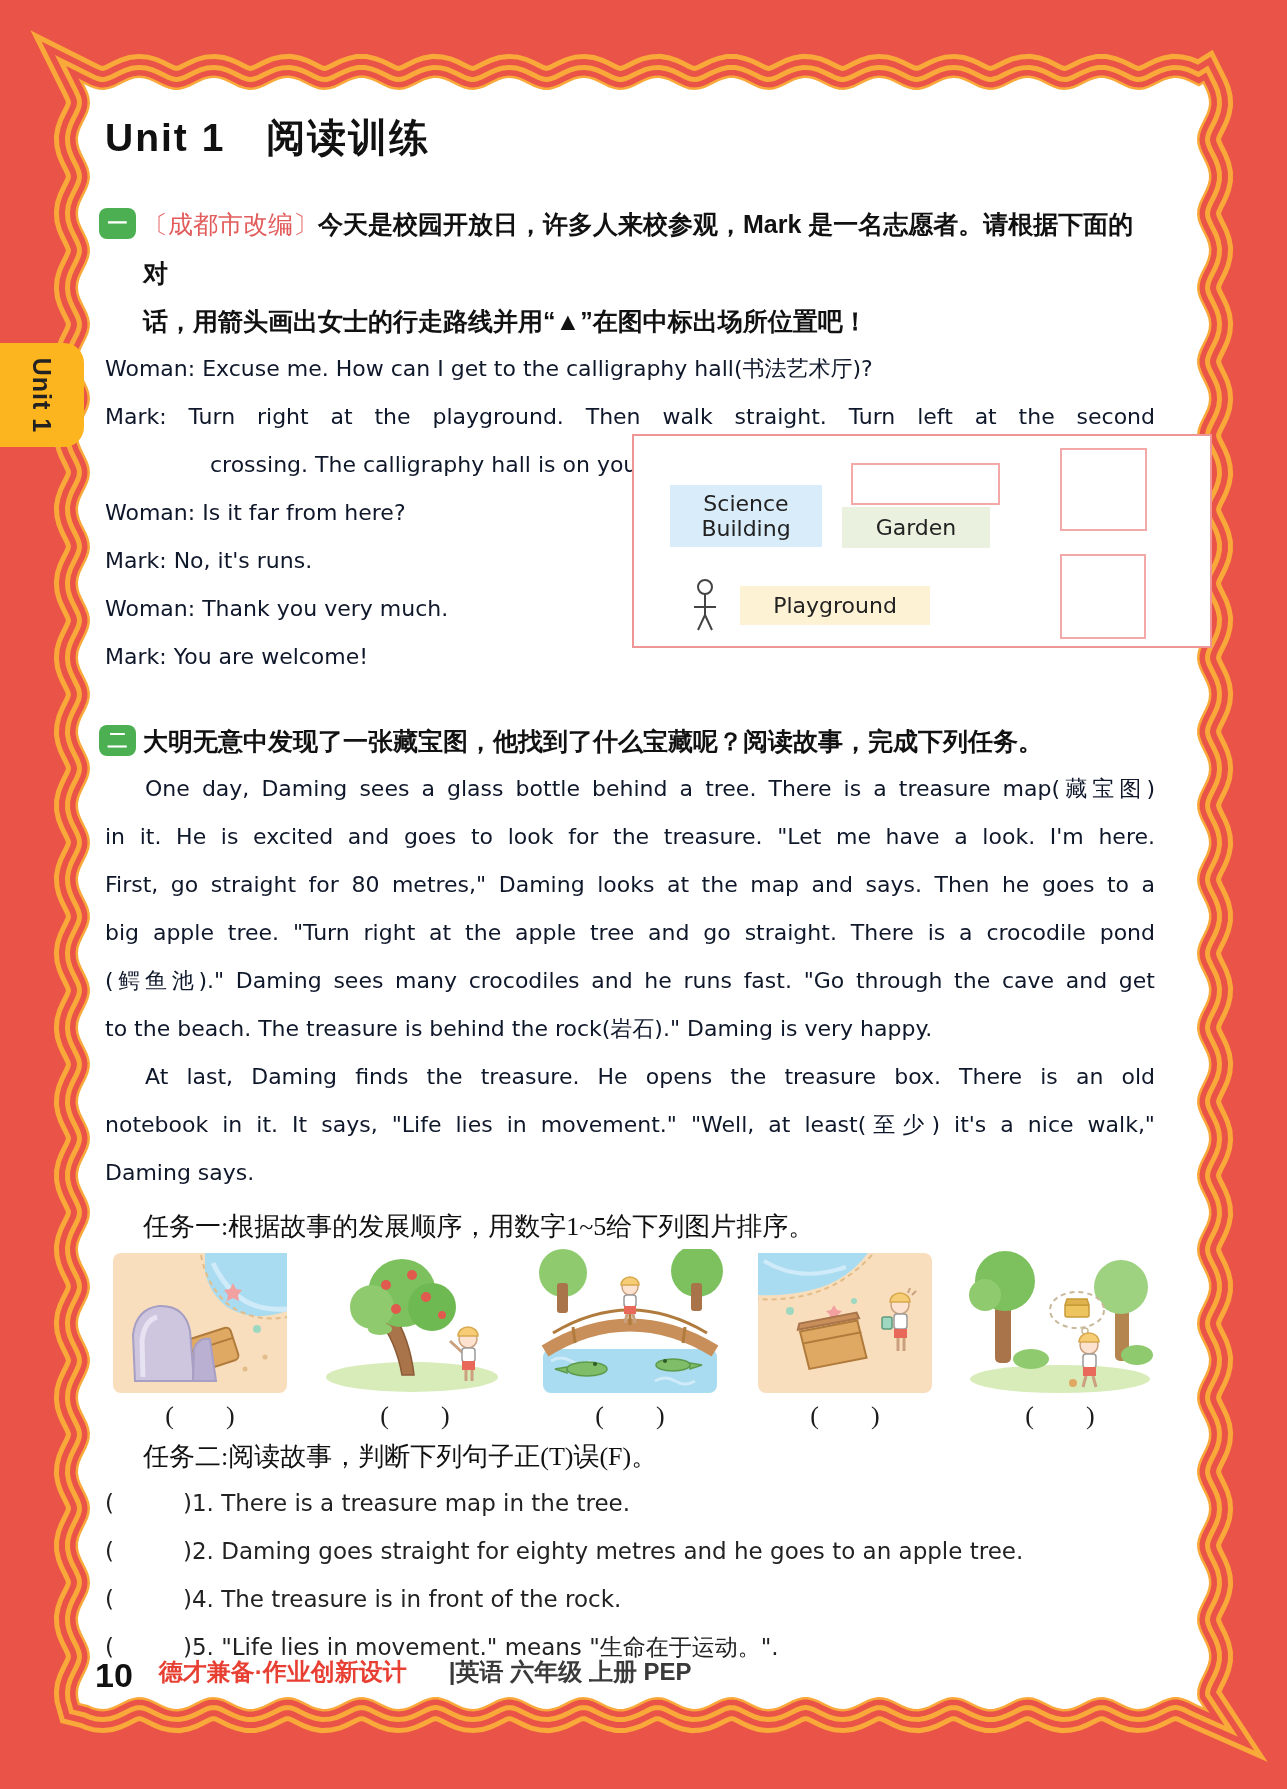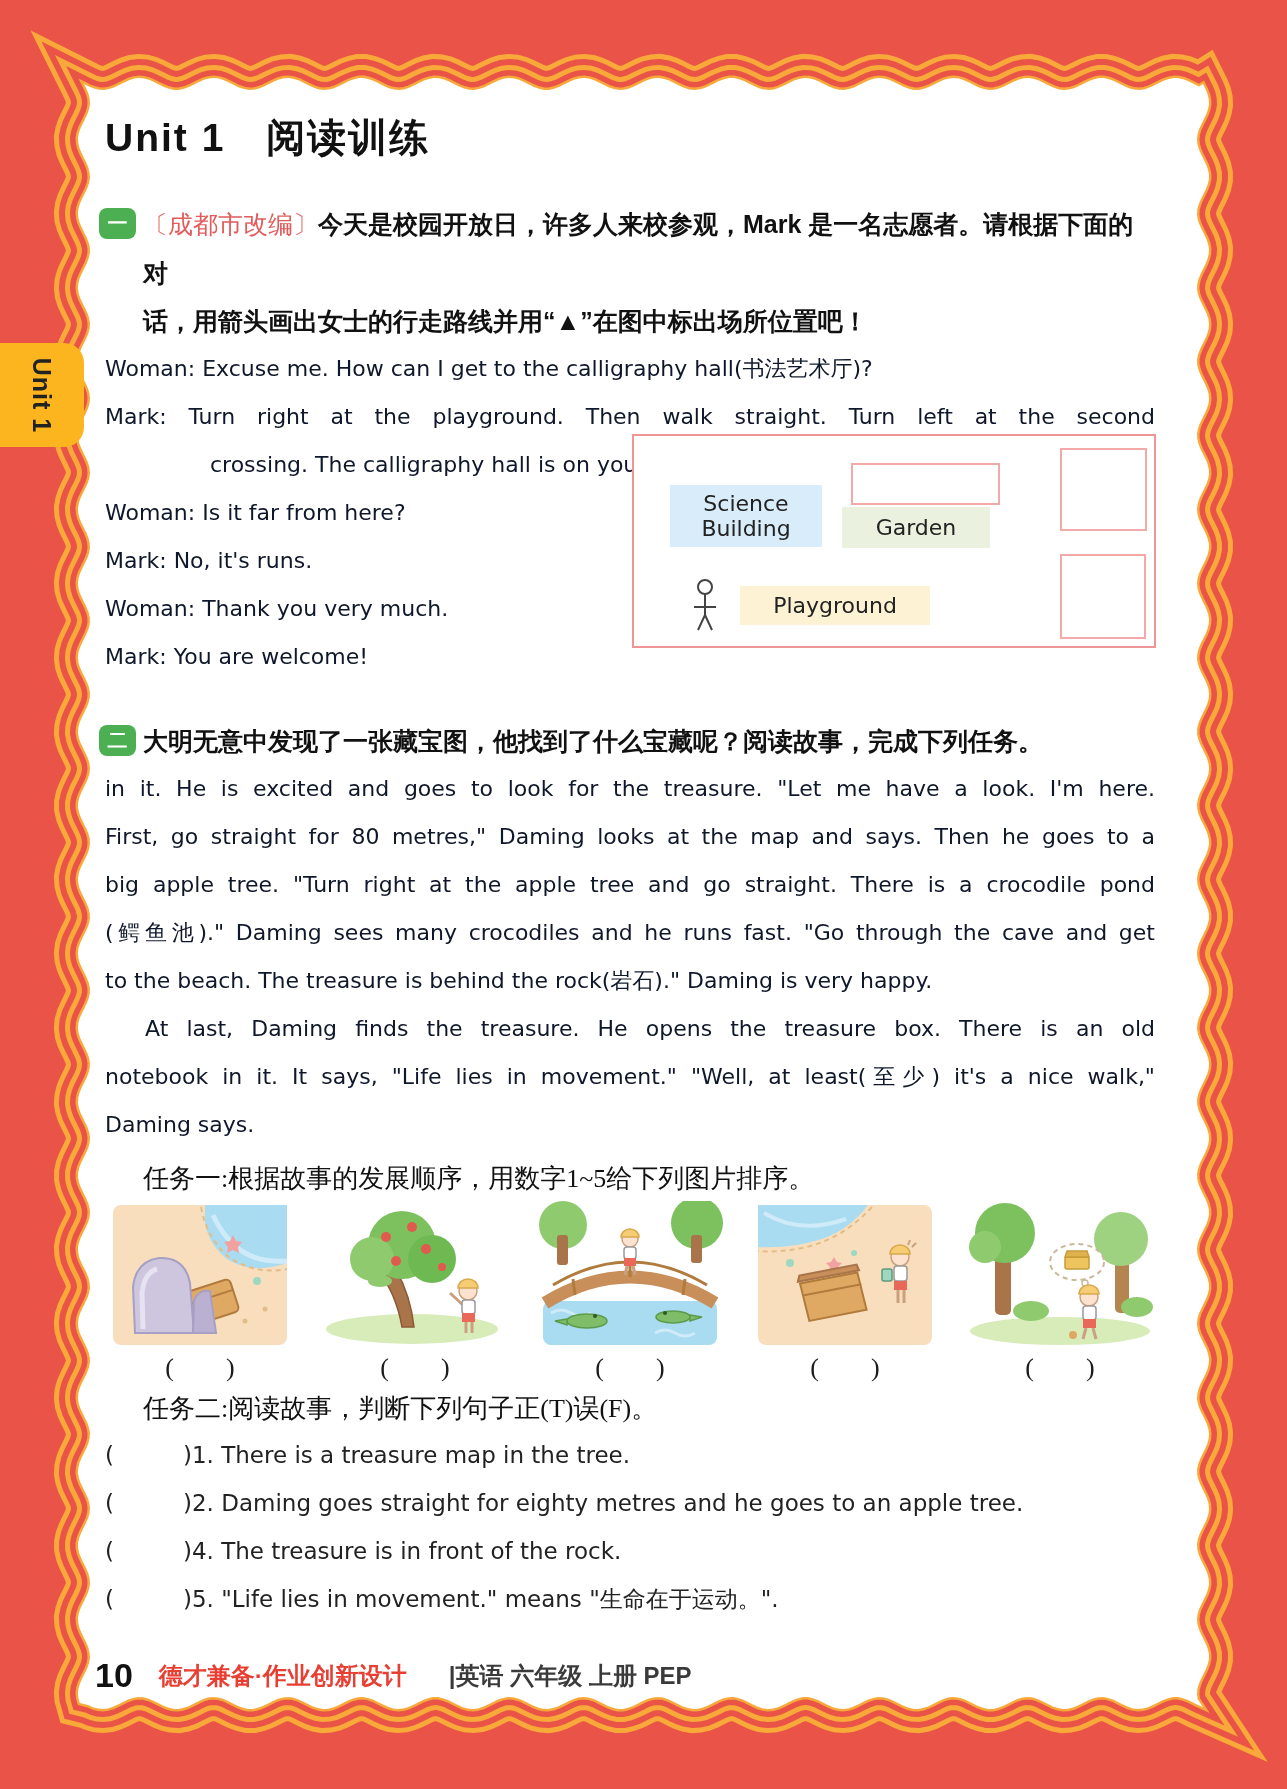--- a/index.html
+++ b/index.html
@@ -55,35 +55,35 @@
 
   .pics-row { display:flex; gap:25px; height:148px; }
   .pic { width:190px; height:148px; }
   .parens-row { display:flex; gap:25px; height:38px; line-height:38px; font-size:26px; font-family:"Liberation Serif", serif; }
   .parens-row span { width:190px; text-align:center; white-space:pre; }
 
   .tf-line { font-size:23px; line-height:48px; font-family:"DejaVu Sans", sans-serif; color:#222; white-space:pre-wrap; }
 
   
   .map {
-    position:absolute; left:632px; top:434px; width:524px; height:214px;
+    position:absolute; left:632px; top:434px; width:580px; height:214px;
     border:2px solid #f09595; background:#fff; z-index:3; box-sizing:border-box;
   }
   .map div { position:absolute; box-sizing:border-box; font-family:"DejaVu Sans", sans-serif; font-size:22px; color:#222; }
   .map .cell { display:flex; align-items:center; justify-content:center; text-align:center; line-height:1.15; }
   .map-science    { left:36px;  top:49px;  width:152px; height:62px; background:#d9ecf9; }
   .map-blank      { left:217px; top:27px;  width:149px; height:42px; border:2px solid #f4a9a9; background:#fff; }
   .map-garden     { left:208px; top:71px;  width:148px; height:41px; background:#eaf1df; }
   .map-playground { left:106px; top:150px; width:190px; height:39px; background:#fdf2d3; }
   .map-sq1        { left:426px; top:12px;  width:87px;  height:83px; border:2px solid #f4a9a9; background:#fff; }
   .map-sq2        { left:426px; top:118px; width:86px;  height:85px; border:2px solid #f4a9a9; background:#fff; }
   .map-figure     { left:56px;  top:142px; width:30px;  height:54px; }
 
   
-  .footer { position:absolute; left:95px; top:1656px; z-index:2; display:flex; align-items:center; gap:26px; }
+  .footer { position:absolute; left:95px; top:1656px; z-index:2; display:flex; align-items:flex-start; gap:26px; }
   .page-num { font-size:34px; font-weight:bold; color:#111; }
   .brand { color:#e83f33; font-size:24px; font-weight:bold; }
   .edition { color:#3a3a3a; font-size:24px; font-weight:bold;margin-left:42px; }
 </style>
 </head>
 <body>
 
 <svg id="border-svg" width="1287" height="1789">
     <path d="M84.0 84.0L89.0 86.5L94.0 88.5L99.0 89.7L104.0 90.0L109.0 89.1L114.0 87.4L119.0 85.0L124.0 82.5L129.0 80.2L134.0 78.6L139.0 78.0L144.0 78.4L149.0 79.8L154.0 82.0L159.0 84.5L164.0 86.9L169.0 88.8L174.0 89.9L179.0 89.9L184.0 88.8L189.0 86.9L194.0 84.5L199.0 82.0L204.0 79.8L209.0 78.4L214.0 78.0L219.0 78.6L224.0 80.2L229.0 82.5L234.0 85.0L239.0 87.4L244.0 89.1L249.0 90.0L254.0 89.7L259.0 88.5L264.0 86.5L269.0 84.0L274.0 81.5L279.0 79.5L284.0 78.3L289.0 78.0L294.0 78.9L299.0 80.6L304.0 83.0L309.0 85.5L314.0 87.8L319.0 89.4L324.0 90.0L329.0 89.6L334.0 88.2L339.0 86.0L344.0 83.5L349.0 81.1L354.0 79.2L359.0 78.1L364.0 78.1L369.0 79.2L374.0 81.1L379.0 83.5L384.0 86.0L389.0 88.2L394.0 89.6L399.0 90.0L404.0 89.4L409.0 87.8L414.0 85.5L419.0 83.0L424.0 80.6L429.0 78.9L434.0 78.0L439.0 78.3L444.0 79.5L449.0 81.5L454.0 84.0L459.0 86.5L464.0 88.5L469.0 89.7L474.0 90.0L479.0 89.1L484.0 87.4L489.0 85.0L494.0 82.5L499.0 80.2L504.0 78.6L509.0 78.0L514.0 78.4L519.0 79.8L524.0 82.0L529.0 84.5L534.0 86.9L539.0 88.8L544.0 89.9L549.0 89.9L554.0 88.8L559.0 86.9L564.0 84.5L569.0 82.0L574.0 79.8L579.0 78.4L584.0 78.0L589.0 78.6L594.0 80.2L599.0 82.5L604.0 85.0L609.0 87.4L614.0 89.1L619.0 90.0L624.0 89.7L629.0 88.5L634.0 86.5L639.0 84.0L644.0 81.5L649.0 79.5L654.0 78.3L659.0 78.0L664.0 78.9L669.0 80.6L674.0 83.0L679.0 85.5L684.0 87.8L689.0 89.4L694.0 90.0L699.0 89.6L704.0 88.2L709.0 86.0L714.0 83.5L719.0 81.1L724.0 79.2L729.0 78.1L734.0 78.1L739.0 79.2L744.0 81.1L749.0 83.5L754.0 86.0L759.0 88.2L764.0 89.6L769.0 90.0L774.0 89.4L779.0 87.8L784.0 85.5L789.0 83.0L794.0 80.6L799.0 78.9L804.0 78.0L809.0 78.3L814.0 79.5L819.0 81.5L824.0 84.0L829.0 86.5L834.0 88.5L839.0 89.7L844.0 90.0L849.0 89.1L854.0 87.4L859.0 85.0L864.0 82.5L869.0 80.2L874.0 78.6L879.0 78.0L884.0 78.4L889.0 79.8L894.0 82.0L899.0 84.5L904.0 86.9L909.0 88.8L914.0 89.9L919.0 89.9L924.0 88.8L929.0 86.9L934.0 84.5L939.0 82.0L944.0 79.8L949.0 78.4L954.0 78.0L959.0 78.6L964.0 80.2L969.0 82.5L974.0 85.0L979.0 87.4L984.0 89.1L989.0 90.0L994.0 89.7L999.0 88.5L1004.0 86.5L1009.0 84.0L1014.0 81.5L1019.0 79.5L1024.0 78.3L1029.0 78.0L1034.0 78.9L1039.0 80.6L1044.0 83.0L1049.0 85.5L1054.0 87.8L1059.0 89.4L1064.0 90.0L1069.0 89.6L1074.0 88.2L1079.0 86.0L1084.0 83.5L1089.0 81.1L1094.0 79.2L1099.0 78.1L1104.0 78.1L1109.0 79.2L1114.0 81.1L1119.0 83.5L1124.0 86.0L1129.0 88.2L1134.0 89.6L1139.0 90.0L1144.0 89.4L1149.0 87.8L1154.0 85.5L1159.0 83.0L1164.0 80.6L1169.0 78.9L1174.0 78.0L1179.0 78.3L1184.0 79.5L1189.0 81.5L1194.0 84.0L1199.0 86.5L1203.0 84.0L1205.5 89.0L1207.5 94.0L1208.7 99.0L1209.0 104.0L1208.1 109.0L1206.4 114.0L1204.0 119.0L1201.5 124.0L1199.2 129.0L1197.6 134.0L1197.0 139.0L1197.4 144.0L1198.8 149.0L1201.0 154.0L1203.5 159.0L1205.9 164.0L1207.8 169.0L1208.9 174.0L1208.9 179.0L1207.8 184.0L1205.9 189.0L1203.5 194.0L1201.0 199.0L1198.8 204.0L1197.4 209.0L1197.0 214.0L1197.6 219.0L1199.2 224.0L1201.5 229.0L1204.0 234.0L1206.4 239.0L1208.1 244.0L1209.0 249.0L1208.7 254.0L1207.5 259.0L1205.5 264.0L1203.0 269.0L1200.5 274.0L1198.5 279.0L1197.3 284.0L1197.0 289.0L1197.9 294.0L1199.6 299.0L1202.0 304.0L1204.5 309.0L1206.8 314.0L1208.4 319.0L1209.0 324.0L1208.6 329.0L1207.2 334.0L1205.0 339.0L1202.5 344.0L1200.1 349.0L1198.2 354.0L1197.1 359.0L1197.1 364.0L1198.2 369.0L1200.1 374.0L1202.5 379.0L1205.0 384.0L1207.2 389.0L1208.6 394.0L1209.0 399.0L1208.4 404.0L1206.8 409.0L1204.5 414.0L1202.0 419.0L1199.6 424.0L1197.9 429.0L1197.0 434.0L1197.3 439.0L1198.5 444.0L1200.5 449.0L1203.0 454.0L1205.5 459.0L1207.5 464.0L1208.7 469.0L1209.0 474.0L1208.1 479.0L1206.4 484.0L1204.0 489.0L1201.5 494.0L1199.2 499.0L1197.6 504.0L1197.0 509.0L1197.4 514.0L1198.8 519.0L1201.0 524.0L1203.5 529.0L1205.9 534.0L1207.8 539.0L1208.9 544.0L1208.9 549.0L1207.8 554.0L1205.9 559.0L1203.5 564.0L1201.0 569.0L1198.8 574.0L1197.4 579.0L1197.0 584.0L1197.6 589.0L1199.2 594.0L1201.5 599.0L1204.0 604.0L1206.4 609.0L1208.1 614.0L1209.0 619.0L1208.7 624.0L1207.5 629.0L1205.5 634.0L1203.0 639.0L1200.5 644.0L1198.5 649.0L1197.3 654.0L1197.0 659.0L1197.9 664.0L1199.6 669.0L1202.0 674.0L1204.5 679.0L1206.8 684.0L1208.4 689.0L1209.0 694.0L1208.6 699.0L1207.2 704.0L1205.0 709.0L1202.5 714.0L1200.1 719.0L1198.2 724.0L1197.1 729.0L1197.1 734.0L1198.2 739.0L1200.1 744.0L1202.5 749.0L1205.0 754.0L1207.2 759.0L1208.6 764.0L1209.0 769.0L1208.4 774.0L1206.8 779.0L1204.5 784.0L1202.0 789.0L1199.6 794.0L1197.9 799.0L1197.0 804.0L1197.3 809.0L1198.5 814.0L1200.5 819.0L1203.0 824.0L1205.5 829.0L1207.5 834.0L1208.7 839.0L1209.0 844.0L1208.1 849.0L1206.4 854.0L1204.0 859.0L1201.5 864.0L1199.2 869.0L1197.6 874.0L1197.0 879.0L1197.4 884.0L1198.8 889.0L1201.0 894.0L1203.5 899.0L1205.9 904.0L1207.8 909.0L1208.9 914.0L1208.9 919.0L1207.8 924.0L1205.9 929.0L1203.5 934.0L1201.0 939.0L1198.8 944.0L1197.4 949.0L1197.0 954.0L1197.6 959.0L1199.2 964.0L1201.5 969.0L1204.0 974.0L1206.4 979.0L1208.1 984.0L1209.0 989.0L1208.7 994.0L1207.5 999.0L1205.5 1004.0L1203.0 1009.0L1200.5 1014.0L1198.5 1019.0L1197.3 1024.0L1197.0 1029.0L1197.9 1034.0L1199.6 1039.0L1202.0 1044.0L1204.5 1049.0L1206.8 1054.0L1208.4 1059.0L1209.0 1064.0L1208.6 1069.0L1207.2 1074.0L1205.0 1079.0L1202.5 1084.0L1200.1 1089.0L1198.2 1094.0L1197.1 1099.0L1197.1 1104.0L1198.2 1109.0L1200.1 1114.0L1202.5 1119.0L1205.0 1124.0L1207.2 1129.0L1208.6 1134.0L1209.0 1139.0L1208.4 1144.0L1206.8 1149.0L1204.5 1154.0L1202.0 1159.0L1199.6 1164.0L1197.9 1169.0L1197.0 1174.0L1197.3 1179.0L1198.5 1184.0L1200.5 1189.0L1203.0 1194.0L1205.5 1199.0L1207.5 1204.0L1208.7 1209.0L1209.0 1214.0L1208.1 1219.0L1206.4 1224.0L1204.0 1229.0L1201.5 1234.0L1199.2 1239.0L1197.6 1244.0L1197.0 1249.0L1197.4 1254.0L1198.8 1259.0L1201.0 1264.0L1203.5 1269.0L1205.9 1274.0L1207.8 1279.0L1208.9 1284.0L1208.9 1289.0L1207.8 1294.0L1205.9 1299.0L1203.5 1304.0L1201.0 1309.0L1198.8 1314.0L1197.4 1319.0L1197.0 1324.0L1197.6 1329.0L1199.2 1334.0L1201.5 1339.0L1204.0 1344.0L1206.4 1349.0L1208.1 1354.0L1209.0 1359.0L1208.7 1364.0L1207.5 1369.0L1205.5 1374.0L1203.0 1379.0L1200.5 1384.0L1198.5 1389.0L1197.3 1394.0L1197.0 1399.0L1197.9 1404.0L1199.6 1409.0L1202.0 1414.0L1204.5 1419.0L1206.8 1424.0L1208.4 1429.0L1209.0 1434.0L1208.6 1439.0L1207.2 1444.0L1205.0 1449.0L1202.5 1454.0L1200.1 1459.0L1198.2 1464.0L1197.1 1469.0L1197.1 1474.0L1198.2 1479.0L1200.1 1484.0L1202.5 1489.0L1205.0 1494.0L1207.2 1499.0L1208.6 1504.0L1209.0 1509.0L1208.4 1514.0L1206.8 1519.0L1204.5 1524.0L1202.0 1529.0L1199.6 1534.0L1197.9 1539.0L1197.0 1544.0L1197.3 1549.0L1198.5 1554.0L1200.5 1559.0L1203.0 1564.0L1205.5 1569.0L1207.5 1574.0L1208.7 1579.0L1209.0 1584.0L1208.1 1589.0L1206.4 1594.0L1204.0 1599.0L1201.5 1604.0L1199.2 1609.0L1197.6 1614.0L1197.0 1619.0L1197.4 1624.0L1198.8 1629.0L1201.0 1634.0L1203.5 1639.0L1205.9 1644.0L1207.8 1649.0L1208.9 1654.0L1208.9 1659.0L1207.8 1664.0L1205.9 1669.0L1203.5 1674.0L1201.0 1679.0L1198.8 1684.0L1197.4 1689.0L1197.0 1694.0L1197.6 1699.0L1203.0 1707.2L1198.0 1705.0L1193.0 1702.5L1188.0 1700.1L1183.0 1698.2L1178.0 1697.1L1173.0 1697.1L1168.0 1698.2L1163.0 1700.1L1158.0 1702.5L1153.0 1705.0L1148.0 1707.2L1143.0 1708.6L1138.0 1709.0L1133.0 1708.4L1128.0 1706.8L1123.0 1704.5L1118.0 1702.0L1113.0 1699.6L1108.0 1697.9L1103.0 1697.0L1098.0 1697.3L1093.0 1698.5L1088.0 1700.5L1083.0 1703.0L1078.0 1705.5L1073.0 1707.5L1068.0 1708.7L1063.0 1709.0L1058.0 1708.1L1053.0 1706.4L1048.0 1704.0L1043.0 1701.5L1038.0 1699.2L1033.0 1697.6L1028.0 1697.0L1023.0 1697.4L1018.0 1698.8L1013.0 1701.0L1008.0 1703.5L1003.0 1705.9L998.0 1707.8L993.0 1708.9L988.0 1708.9L983.0 1707.8L978.0 1705.9L973.0 1703.5L968.0 1701.0L963.0 1698.8L958.0 1697.4L953.0 1697.0L948.0 1697.6L943.0 1699.2L938.0 1701.5L933.0 1704.0L928.0 1706.4L923.0 1708.1L918.0 1709.0L913.0 1708.7L908.0 1707.5L903.0 1705.5L898.0 1703.0L893.0 1700.5L888.0 1698.5L883.0 1697.3L878.0 1697.0L873.0 1697.9L868.0 1699.6L863.0 1702.0L858.0 1704.5L853.0 1706.8L848.0 1708.4L843.0 1709.0L838.0 1708.6L833.0 1707.2L828.0 1705.0L823.0 1702.5L818.0 1700.1L813.0 1698.2L808.0 1697.1L803.0 1697.1L798.0 1698.2L793.0 1700.1L788.0 1702.5L783.0 1705.0L778.0 1707.2L773.0 1708.6L768.0 1709.0L763.0 1708.4L758.0 1706.8L753.0 1704.5L748.0 1702.0L743.0 1699.6L738.0 1697.9L733.0 1697.0L728.0 1697.3L723.0 1698.5L718.0 1700.5L713.0 1703.0L708.0 1705.5L703.0 1707.5L698.0 1708.7L693.0 1709.0L688.0 1708.1L683.0 1706.4L678.0 1704.0L673.0 1701.5L668.0 1699.2L663.0 1697.6L658.0 1697.0L653.0 1697.4L648.0 1698.8L643.0 1701.0L638.0 1703.5L633.0 1705.9L628.0 1707.8L623.0 1708.9L618.0 1708.9L613.0 1707.8L608.0 1705.9L603.0 1703.5L598.0 1701.0L593.0 1698.8L588.0 1697.4L583.0 1697.0L578.0 1697.6L573.0 1699.2L568.0 1701.5L563.0 1704.0L558.0 1706.4L553.0 1708.1L548.0 1709.0L543.0 1708.7L538.0 1707.5L533.0 1705.5L528.0 1703.0L523.0 1700.5L518.0 1698.5L513.0 1697.3L508.0 1697.0L503.0 1697.9L498.0 1699.6L493.0 1702.0L488.0 1704.5L483.0 1706.8L478.0 1708.4L473.0 1709.0L468.0 1708.6L463.0 1707.2L458.0 1705.0L453.0 1702.5L448.0 1700.1L443.0 1698.2L438.0 1697.1L433.0 1697.1L428.0 1698.2L423.0 1700.1L418.0 1702.5L413.0 1705.0L408.0 1707.2L403.0 1708.6L398.0 1709.0L393.0 1708.4L388.0 1706.8L383.0 1704.5L378.0 1702.0L373.0 1699.6L368.0 1697.9L363.0 1697.0L358.0 1697.3L353.0 1698.5L348.0 1700.5L343.0 1703.0L338.0 1705.5L333.0 1707.5L328.0 1708.7L323.0 1709.0L318.0 1708.1L313.0 1706.4L308.0 1704.0L303.0 1701.5L298.0 1699.2L293.0 1697.6L288.0 1697.0L283.0 1697.4L278.0 1698.8L273.0 1701.0L268.0 1703.5L263.0 1705.9L258.0 1707.8L253.0 1708.9L248.0 1708.9L243.0 1707.8L238.0 1705.9L233.0 1703.5L228.0 1701.0L223.0 1698.8L218.0 1697.4L213.0 1697.0L208.0 1697.6L203.0 1699.2L198.0 1701.5L193.0 1704.0L188.0 1706.4L183.0 1708.1L178.0 1709.0L173.0 1708.7L168.0 1707.5L163.0 1705.5L158.0 1703.0L153.0 1700.5L148.0 1698.5L143.0 1697.3L138.0 1697.0L133.0 1697.9L128.0 1699.6L123.0 1702.0L118.0 1704.5L113.0 1706.8L108.0 1708.4L103.0 1709.0L98.0 1708.6L93.0 1707.2L88.0 1705.0L79.8 1703.0L78.4 1698.0L78.0 1693.0L78.6 1688.0L80.2 1683.0L82.5 1678.0L85.0 1673.0L87.4 1668.0L89.1 1663.0L90.0 1658.0L89.7 1653.0L88.5 1648.0L86.5 1643.0L84.0 1638.0L81.5 1633.0L79.5 1628.0L78.3 1623.0L78.0 1618.0L78.9 1613.0L80.6 1608.0L83.0 1603.0L85.5 1598.0L87.8 1593.0L89.4 1588.0L90.0 1583.0L89.6 1578.0L88.2 1573.0L86.0 1568.0L83.5 1563.0L81.1 1558.0L79.2 1553.0L78.1 1548.0L78.1 1543.0L79.2 1538.0L81.1 1533.0L83.5 1528.0L86.0 1523.0L88.2 1518.0L89.6 1513.0L90.0 1508.0L89.4 1503.0L87.8 1498.0L85.5 1493.0L83.0 1488.0L80.6 1483.0L78.9 1478.0L78.0 1473.0L78.3 1468.0L79.5 1463.0L81.5 1458.0L84.0 1453.0L86.5 1448.0L88.5 1443.0L89.7 1438.0L90.0 1433.0L89.1 1428.0L87.4 1423.0L85.0 1418.0L82.5 1413.0L80.2 1408.0L78.6 1403.0L78.0 1398.0L78.4 1393.0L79.8 1388.0L82.0 1383.0L84.5 1378.0L86.9 1373.0L88.8 1368.0L89.9 1363.0L89.9 1358.0L88.8 1353.0L86.9 1348.0L84.5 1343.0L82.0 1338.0L79.8 1333.0L78.4 1328.0L78.0 1323.0L78.6 1318.0L80.2 1313.0L82.5 1308.0L85.0 1303.0L87.4 1298.0L89.1 1293.0L90.0 1288.0L89.7 1283.0L88.5 1278.0L86.5 1273.0L84.0 1268.0L81.5 1263.0L79.5 1258.0L78.3 1253.0L78.0 1248.0L78.9 1243.0L80.6 1238.0L83.0 1233.0L85.5 1228.0L87.8 1223.0L89.4 1218.0L90.0 1213.0L89.6 1208.0L88.2 1203.0L86.0 1198.0L83.5 1193.0L81.1 1188.0L79.2 1183.0L78.1 1178.0L78.1 1173.0L79.2 1168.0L81.1 1163.0L83.5 1158.0L86.0 1153.0L88.2 1148.0L89.6 1143.0L90.0 1138.0L89.4 1133.0L87.8 1128.0L85.5 1123.0L83.0 1118.0L80.6 1113.0L78.9 1108.0L78.0 1103.0L78.3 1098.0L79.5 1093.0L81.5 1088.0L84.0 1083.0L86.5 1078.0L88.5 1073.0L89.7 1068.0L90.0 1063.0L89.1 1058.0L87.4 1053.0L85.0 1048.0L82.5 1043.0L80.2 1038.0L78.6 1033.0L78.0 1028.0L78.4 1023.0L79.8 1018.0L82.0 1013.0L84.5 1008.0L86.9 1003.0L88.8 998.0L89.9 993.0L89.9 988.0L88.8 983.0L86.9 978.0L84.5 973.0L82.0 968.0L79.8 963.0L78.4 958.0L78.0 953.0L78.6 948.0L80.2 943.0L82.5 938.0L85.0 933.0L87.4 928.0L89.1 923.0L90.0 918.0L89.7 913.0L88.5 908.0L86.5 903.0L84.0 898.0L81.5 893.0L79.5 888.0L78.3 883.0L78.0 878.0L78.9 873.0L80.6 868.0L83.0 863.0L85.5 858.0L87.8 853.0L89.4 848.0L90.0 843.0L89.6 838.0L88.2 833.0L86.0 828.0L83.5 823.0L81.1 818.0L79.2 813.0L78.1 808.0L78.1 803.0L79.2 798.0L81.1 793.0L83.5 788.0L86.0 783.0L88.2 778.0L89.6 773.0L90.0 768.0L89.4 763.0L87.8 758.0L85.5 753.0L83.0 748.0L80.6 743.0L78.9 738.0L78.0 733.0L78.3 728.0L79.5 723.0L81.5 718.0L84.0 713.0L86.5 708.0L88.5 703.0L89.7 698.0L90.0 693.0L89.1 688.0L87.4 683.0L85.0 678.0L82.5 673.0L80.2 668.0L78.6 663.0L78.0 658.0L78.4 653.0L79.8 648.0L82.0 643.0L84.5 638.0L86.9 633.0L88.8 628.0L89.9 623.0L89.9 618.0L88.8 613.0L86.9 608.0L84.5 603.0L82.0 598.0L79.8 593.0L78.4 588.0L78.0 583.0L78.6 578.0L80.2 573.0L82.5 568.0L85.0 563.0L87.4 558.0L89.1 553.0L90.0 548.0L89.7 543.0L88.5 538.0L86.5 533.0L84.0 528.0L81.5 523.0L79.5 518.0L78.3 513.0L78.0 508.0L78.9 503.0L80.6 498.0L83.0 493.0L85.5 488.0L87.8 483.0L89.4 478.0L90.0 473.0L89.6 468.0L88.2 463.0L86.0 458.0L83.5 453.0L81.1 448.0L79.2 443.0L78.1 438.0L78.1 433.0L79.2 428.0L81.1 423.0L83.5 418.0L86.0 413.0L88.2 408.0L89.6 403.0L90.0 398.0L89.4 393.0L87.8 388.0L85.5 383.0L83.0 378.0L80.6 373.0L78.9 368.0L78.0 363.0L78.3 358.0L79.5 353.0L81.5 348.0L84.0 343.0L86.5 338.0L88.5 333.0L89.7 328.0L90.0 323.0L89.1 318.0L87.4 313.0L85.0 308.0L82.5 303.0L80.2 298.0L78.6 293.0L78.0 288.0L78.4 283.0L79.8 278.0L82.0 273.0L84.5 268.0L86.9 263.0L88.8 258.0L89.9 253.0L89.9 248.0L88.8 243.0L86.9 238.0L84.5 233.0L82.0 228.0L79.8 223.0L78.4 218.0L78.0 213.0L78.6 208.0L80.2 203.0L82.5 198.0L85.0 193.0L87.4 188.0L89.1 183.0L90.0 178.0L89.7 173.0L88.5 168.0L86.5 163.0L84.0 158.0L81.5 153.0L79.5 148.0L78.3 143.0L78.0 138.0L78.9 133.0L80.6 128.0L83.0 123.0L85.5 118.0L87.8 113.0L89.4 108.0L90.0 103.0L89.6 98.0L88.2 93.0L86.0 88.0Z" fill="none" stroke="#f9a93a" stroke-width="48"></path>
     <path d="M84.0 84.0L89.0 86.5L94.0 88.5L99.0 89.7L104.0 90.0L109.0 89.1L114.0 87.4L119.0 85.0L124.0 82.5L129.0 80.2L134.0 78.6L139.0 78.0L144.0 78.4L149.0 79.8L154.0 82.0L159.0 84.5L164.0 86.9L169.0 88.8L174.0 89.9L179.0 89.9L184.0 88.8L189.0 86.9L194.0 84.5L199.0 82.0L204.0 79.8L209.0 78.4L214.0 78.0L219.0 78.6L224.0 80.2L229.0 82.5L234.0 85.0L239.0 87.4L244.0 89.1L249.0 90.0L254.0 89.7L259.0 88.5L264.0 86.5L269.0 84.0L274.0 81.5L279.0 79.5L284.0 78.3L289.0 78.0L294.0 78.9L299.0 80.6L304.0 83.0L309.0 85.5L314.0 87.8L319.0 89.4L324.0 90.0L329.0 89.6L334.0 88.2L339.0 86.0L344.0 83.5L349.0 81.1L354.0 79.2L359.0 78.1L364.0 78.1L369.0 79.2L374.0 81.1L379.0 83.5L384.0 86.0L389.0 88.2L394.0 89.6L399.0 90.0L404.0 89.4L409.0 87.8L414.0 85.5L419.0 83.0L424.0 80.6L429.0 78.9L434.0 78.0L439.0 78.3L444.0 79.5L449.0 81.5L454.0 84.0L459.0 86.5L464.0 88.5L469.0 89.7L474.0 90.0L479.0 89.1L484.0 87.4L489.0 85.0L494.0 82.5L499.0 80.2L504.0 78.6L509.0 78.0L514.0 78.4L519.0 79.8L524.0 82.0L529.0 84.5L534.0 86.9L539.0 88.8L544.0 89.9L549.0 89.9L554.0 88.8L559.0 86.9L564.0 84.5L569.0 82.0L574.0 79.8L579.0 78.4L584.0 78.0L589.0 78.6L594.0 80.2L599.0 82.5L604.0 85.0L609.0 87.4L614.0 89.1L619.0 90.0L624.0 89.7L629.0 88.5L634.0 86.5L639.0 84.0L644.0 81.5L649.0 79.5L654.0 78.3L659.0 78.0L664.0 78.9L669.0 80.6L674.0 83.0L679.0 85.5L684.0 87.8L689.0 89.4L694.0 90.0L699.0 89.6L704.0 88.2L709.0 86.0L714.0 83.5L719.0 81.1L724.0 79.2L729.0 78.1L734.0 78.1L739.0 79.2L744.0 81.1L749.0 83.5L754.0 86.0L759.0 88.2L764.0 89.6L769.0 90.0L774.0 89.4L779.0 87.8L784.0 85.5L789.0 83.0L794.0 80.6L799.0 78.9L804.0 78.0L809.0 78.3L814.0 79.5L819.0 81.5L824.0 84.0L829.0 86.5L834.0 88.5L839.0 89.7L844.0 90.0L849.0 89.1L854.0 87.4L859.0 85.0L864.0 82.5L869.0 80.2L874.0 78.6L879.0 78.0L884.0 78.4L889.0 79.8L894.0 82.0L899.0 84.5L904.0 86.9L909.0 88.8L914.0 89.9L919.0 89.9L924.0 88.8L929.0 86.9L934.0 84.5L939.0 82.0L944.0 79.8L949.0 78.4L954.0 78.0L959.0 78.6L964.0 80.2L969.0 82.5L974.0 85.0L979.0 87.4L984.0 89.1L989.0 90.0L994.0 89.7L999.0 88.5L1004.0 86.5L1009.0 84.0L1014.0 81.5L1019.0 79.5L1024.0 78.3L1029.0 78.0L1034.0 78.9L1039.0 80.6L1044.0 83.0L1049.0 85.5L1054.0 87.8L1059.0 89.4L1064.0 90.0L1069.0 89.6L1074.0 88.2L1079.0 86.0L1084.0 83.5L1089.0 81.1L1094.0 79.2L1099.0 78.1L1104.0 78.1L1109.0 79.2L1114.0 81.1L1119.0 83.5L1124.0 86.0L1129.0 88.2L1134.0 89.6L1139.0 90.0L1144.0 89.4L1149.0 87.8L1154.0 85.5L1159.0 83.0L1164.0 80.6L1169.0 78.9L1174.0 78.0L1179.0 78.3L1184.0 79.5L1189.0 81.5L1194.0 84.0L1199.0 86.5L1203.0 84.0L1205.5 89.0L1207.5 94.0L1208.7 99.0L1209.0 104.0L1208.1 109.0L1206.4 114.0L1204.0 119.0L1201.5 124.0L1199.2 129.0L1197.6 134.0L1197.0 139.0L1197.4 144.0L1198.8 149.0L1201.0 154.0L1203.5 159.0L1205.9 164.0L1207.8 169.0L1208.9 174.0L1208.9 179.0L1207.8 184.0L1205.9 189.0L1203.5 194.0L1201.0 199.0L1198.8 204.0L1197.4 209.0L1197.0 214.0L1197.6 219.0L1199.2 224.0L1201.5 229.0L1204.0 234.0L1206.4 239.0L1208.1 244.0L1209.0 249.0L1208.7 254.0L1207.5 259.0L1205.5 264.0L1203.0 269.0L1200.5 274.0L1198.5 279.0L1197.3 284.0L1197.0 289.0L1197.9 294.0L1199.6 299.0L1202.0 304.0L1204.5 309.0L1206.8 314.0L1208.4 319.0L1209.0 324.0L1208.6 329.0L1207.2 334.0L1205.0 339.0L1202.5 344.0L1200.1 349.0L1198.2 354.0L1197.1 359.0L1197.1 364.0L1198.2 369.0L1200.1 374.0L1202.5 379.0L1205.0 384.0L1207.2 389.0L1208.6 394.0L1209.0 399.0L1208.4 404.0L1206.8 409.0L1204.5 414.0L1202.0 419.0L1199.6 424.0L1197.9 429.0L1197.0 434.0L1197.3 439.0L1198.5 444.0L1200.5 449.0L1203.0 454.0L1205.5 459.0L1207.5 464.0L1208.7 469.0L1209.0 474.0L1208.1 479.0L1206.4 484.0L1204.0 489.0L1201.5 494.0L1199.2 499.0L1197.6 504.0L1197.0 509.0L1197.4 514.0L1198.8 519.0L1201.0 524.0L1203.5 529.0L1205.9 534.0L1207.8 539.0L1208.9 544.0L1208.9 549.0L1207.8 554.0L1205.9 559.0L1203.5 564.0L1201.0 569.0L1198.8 574.0L1197.4 579.0L1197.0 584.0L1197.6 589.0L1199.2 594.0L1201.5 599.0L1204.0 604.0L1206.4 609.0L1208.1 614.0L1209.0 619.0L1208.7 624.0L1207.5 629.0L1205.5 634.0L1203.0 639.0L1200.5 644.0L1198.5 649.0L1197.3 654.0L1197.0 659.0L1197.9 664.0L1199.6 669.0L1202.0 674.0L1204.5 679.0L1206.8 684.0L1208.4 689.0L1209.0 694.0L1208.6 699.0L1207.2 704.0L1205.0 709.0L1202.5 714.0L1200.1 719.0L1198.2 724.0L1197.1 729.0L1197.1 734.0L1198.2 739.0L1200.1 744.0L1202.5 749.0L1205.0 754.0L1207.2 759.0L1208.6 764.0L1209.0 769.0L1208.4 774.0L1206.8 779.0L1204.5 784.0L1202.0 789.0L1199.6 794.0L1197.9 799.0L1197.0 804.0L1197.3 809.0L1198.5 814.0L1200.5 819.0L1203.0 824.0L1205.5 829.0L1207.5 834.0L1208.7 839.0L1209.0 844.0L1208.1 849.0L1206.4 854.0L1204.0 859.0L1201.5 864.0L1199.2 869.0L1197.6 874.0L1197.0 879.0L1197.4 884.0L1198.8 889.0L1201.0 894.0L1203.5 899.0L1205.9 904.0L1207.8 909.0L1208.9 914.0L1208.9 919.0L1207.8 924.0L1205.9 929.0L1203.5 934.0L1201.0 939.0L1198.8 944.0L1197.4 949.0L1197.0 954.0L1197.6 959.0L1199.2 964.0L1201.5 969.0L1204.0 974.0L1206.4 979.0L1208.1 984.0L1209.0 989.0L1208.7 994.0L1207.5 999.0L1205.5 1004.0L1203.0 1009.0L1200.5 1014.0L1198.5 1019.0L1197.3 1024.0L1197.0 1029.0L1197.9 1034.0L1199.6 1039.0L1202.0 1044.0L1204.5 1049.0L1206.8 1054.0L1208.4 1059.0L1209.0 1064.0L1208.6 1069.0L1207.2 1074.0L1205.0 1079.0L1202.5 1084.0L1200.1 1089.0L1198.2 1094.0L1197.1 1099.0L1197.1 1104.0L1198.2 1109.0L1200.1 1114.0L1202.5 1119.0L1205.0 1124.0L1207.2 1129.0L1208.6 1134.0L1209.0 1139.0L1208.4 1144.0L1206.8 1149.0L1204.5 1154.0L1202.0 1159.0L1199.6 1164.0L1197.9 1169.0L1197.0 1174.0L1197.3 1179.0L1198.5 1184.0L1200.5 1189.0L1203.0 1194.0L1205.5 1199.0L1207.5 1204.0L1208.7 1209.0L1209.0 1214.0L1208.1 1219.0L1206.4 1224.0L1204.0 1229.0L1201.5 1234.0L1199.2 1239.0L1197.6 1244.0L1197.0 1249.0L1197.4 1254.0L1198.8 1259.0L1201.0 1264.0L1203.5 1269.0L1205.9 1274.0L1207.8 1279.0L1208.9 1284.0L1208.9 1289.0L1207.8 1294.0L1205.9 1299.0L1203.5 1304.0L1201.0 1309.0L1198.8 1314.0L1197.4 1319.0L1197.0 1324.0L1197.6 1329.0L1199.2 1334.0L1201.5 1339.0L1204.0 1344.0L1206.4 1349.0L1208.1 1354.0L1209.0 1359.0L1208.7 1364.0L1207.5 1369.0L1205.5 1374.0L1203.0 1379.0L1200.5 1384.0L1198.5 1389.0L1197.3 1394.0L1197.0 1399.0L1197.9 1404.0L1199.6 1409.0L1202.0 1414.0L1204.5 1419.0L1206.8 1424.0L1208.4 1429.0L1209.0 1434.0L1208.6 1439.0L1207.2 1444.0L1205.0 1449.0L1202.5 1454.0L1200.1 1459.0L1198.2 1464.0L1197.1 1469.0L1197.1 1474.0L1198.2 1479.0L1200.1 1484.0L1202.5 1489.0L1205.0 1494.0L1207.2 1499.0L1208.6 1504.0L1209.0 1509.0L1208.4 1514.0L1206.8 1519.0L1204.5 1524.0L1202.0 1529.0L1199.6 1534.0L1197.9 1539.0L1197.0 1544.0L1197.3 1549.0L1198.5 1554.0L1200.5 1559.0L1203.0 1564.0L1205.5 1569.0L1207.5 1574.0L1208.7 1579.0L1209.0 1584.0L1208.1 1589.0L1206.4 1594.0L1204.0 1599.0L1201.5 1604.0L1199.2 1609.0L1197.6 1614.0L1197.0 1619.0L1197.4 1624.0L1198.8 1629.0L1201.0 1634.0L1203.5 1639.0L1205.9 1644.0L1207.8 1649.0L1208.9 1654.0L1208.9 1659.0L1207.8 1664.0L1205.9 1669.0L1203.5 1674.0L1201.0 1679.0L1198.8 1684.0L1197.4 1689.0L1197.0 1694.0L1197.6 1699.0L1203.0 1707.2L1198.0 1705.0L1193.0 1702.5L1188.0 1700.1L1183.0 1698.2L1178.0 1697.1L1173.0 1697.1L1168.0 1698.2L1163.0 1700.1L1158.0 1702.5L1153.0 1705.0L1148.0 1707.2L1143.0 1708.6L1138.0 1709.0L1133.0 1708.4L1128.0 1706.8L1123.0 1704.5L1118.0 1702.0L1113.0 1699.6L1108.0 1697.9L1103.0 1697.0L1098.0 1697.3L1093.0 1698.5L1088.0 1700.5L1083.0 1703.0L1078.0 1705.5L1073.0 1707.5L1068.0 1708.7L1063.0 1709.0L1058.0 1708.1L1053.0 1706.4L1048.0 1704.0L1043.0 1701.5L1038.0 1699.2L1033.0 1697.6L1028.0 1697.0L1023.0 1697.4L1018.0 1698.8L1013.0 1701.0L1008.0 1703.5L1003.0 1705.9L998.0 1707.8L993.0 1708.9L988.0 1708.9L983.0 1707.8L978.0 1705.9L973.0 1703.5L968.0 1701.0L963.0 1698.8L958.0 1697.4L953.0 1697.0L948.0 1697.6L943.0 1699.2L938.0 1701.5L933.0 1704.0L928.0 1706.4L923.0 1708.1L918.0 1709.0L913.0 1708.7L908.0 1707.5L903.0 1705.5L898.0 1703.0L893.0 1700.5L888.0 1698.5L883.0 1697.3L878.0 1697.0L873.0 1697.9L868.0 1699.6L863.0 1702.0L858.0 1704.5L853.0 1706.8L848.0 1708.4L843.0 1709.0L838.0 1708.6L833.0 1707.2L828.0 1705.0L823.0 1702.5L818.0 1700.1L813.0 1698.2L808.0 1697.1L803.0 1697.1L798.0 1698.2L793.0 1700.1L788.0 1702.5L783.0 1705.0L778.0 1707.2L773.0 1708.6L768.0 1709.0L763.0 1708.4L758.0 1706.8L753.0 1704.5L748.0 1702.0L743.0 1699.6L738.0 1697.9L733.0 1697.0L728.0 1697.3L723.0 1698.5L718.0 1700.5L713.0 1703.0L708.0 1705.5L703.0 1707.5L698.0 1708.7L693.0 1709.0L688.0 1708.1L683.0 1706.4L678.0 1704.0L673.0 1701.5L668.0 1699.2L663.0 1697.6L658.0 1697.0L653.0 1697.4L648.0 1698.8L643.0 1701.0L638.0 1703.5L633.0 1705.9L628.0 1707.8L623.0 1708.9L618.0 1708.9L613.0 1707.8L608.0 1705.9L603.0 1703.5L598.0 1701.0L593.0 1698.8L588.0 1697.4L583.0 1697.0L578.0 1697.6L573.0 1699.2L568.0 1701.5L563.0 1704.0L558.0 1706.4L553.0 1708.1L548.0 1709.0L543.0 1708.7L538.0 1707.5L533.0 1705.5L528.0 1703.0L523.0 1700.5L518.0 1698.5L513.0 1697.3L508.0 1697.0L503.0 1697.9L498.0 1699.6L493.0 1702.0L488.0 1704.5L483.0 1706.8L478.0 1708.4L473.0 1709.0L468.0 1708.6L463.0 1707.2L458.0 1705.0L453.0 1702.5L448.0 1700.1L443.0 1698.2L438.0 1697.1L433.0 1697.1L428.0 1698.2L423.0 1700.1L418.0 1702.5L413.0 1705.0L408.0 1707.2L403.0 1708.6L398.0 1709.0L393.0 1708.4L388.0 1706.8L383.0 1704.5L378.0 1702.0L373.0 1699.6L368.0 1697.9L363.0 1697.0L358.0 1697.3L353.0 1698.5L348.0 1700.5L343.0 1703.0L338.0 1705.5L333.0 1707.5L328.0 1708.7L323.0 1709.0L318.0 1708.1L313.0 1706.4L308.0 1704.0L303.0 1701.5L298.0 1699.2L293.0 1697.6L288.0 1697.0L283.0 1697.4L278.0 1698.8L273.0 1701.0L268.0 1703.5L263.0 1705.9L258.0 1707.8L253.0 1708.9L248.0 1708.9L243.0 1707.8L238.0 1705.9L233.0 1703.5L228.0 1701.0L223.0 1698.8L218.0 1697.4L213.0 1697.0L208.0 1697.6L203.0 1699.2L198.0 1701.5L193.0 1704.0L188.0 1706.4L183.0 1708.1L178.0 1709.0L173.0 1708.7L168.0 1707.5L163.0 1705.5L158.0 1703.0L153.0 1700.5L148.0 1698.5L143.0 1697.3L138.0 1697.0L133.0 1697.9L128.0 1699.6L123.0 1702.0L118.0 1704.5L113.0 1706.8L108.0 1708.4L103.0 1709.0L98.0 1708.6L93.0 1707.2L88.0 1705.0L79.8 1703.0L78.4 1698.0L78.0 1693.0L78.6 1688.0L80.2 1683.0L82.5 1678.0L85.0 1673.0L87.4 1668.0L89.1 1663.0L90.0 1658.0L89.7 1653.0L88.5 1648.0L86.5 1643.0L84.0 1638.0L81.5 1633.0L79.5 1628.0L78.3 1623.0L78.0 1618.0L78.9 1613.0L80.6 1608.0L83.0 1603.0L85.5 1598.0L87.8 1593.0L89.4 1588.0L90.0 1583.0L89.6 1578.0L88.2 1573.0L86.0 1568.0L83.5 1563.0L81.1 1558.0L79.2 1553.0L78.1 1548.0L78.1 1543.0L79.2 1538.0L81.1 1533.0L83.5 1528.0L86.0 1523.0L88.2 1518.0L89.6 1513.0L90.0 1508.0L89.4 1503.0L87.8 1498.0L85.5 1493.0L83.0 1488.0L80.6 1483.0L78.9 1478.0L78.0 1473.0L78.3 1468.0L79.5 1463.0L81.5 1458.0L84.0 1453.0L86.5 1448.0L88.5 1443.0L89.7 1438.0L90.0 1433.0L89.1 1428.0L87.4 1423.0L85.0 1418.0L82.5 1413.0L80.2 1408.0L78.6 1403.0L78.0 1398.0L78.4 1393.0L79.8 1388.0L82.0 1383.0L84.5 1378.0L86.9 1373.0L88.8 1368.0L89.9 1363.0L89.9 1358.0L88.8 1353.0L86.9 1348.0L84.5 1343.0L82.0 1338.0L79.8 1333.0L78.4 1328.0L78.0 1323.0L78.6 1318.0L80.2 1313.0L82.5 1308.0L85.0 1303.0L87.4 1298.0L89.1 1293.0L90.0 1288.0L89.7 1283.0L88.5 1278.0L86.5 1273.0L84.0 1268.0L81.5 1263.0L79.5 1258.0L78.3 1253.0L78.0 1248.0L78.9 1243.0L80.6 1238.0L83.0 1233.0L85.5 1228.0L87.8 1223.0L89.4 1218.0L90.0 1213.0L89.6 1208.0L88.2 1203.0L86.0 1198.0L83.5 1193.0L81.1 1188.0L79.2 1183.0L78.1 1178.0L78.1 1173.0L79.2 1168.0L81.1 1163.0L83.5 1158.0L86.0 1153.0L88.2 1148.0L89.6 1143.0L90.0 1138.0L89.4 1133.0L87.8 1128.0L85.5 1123.0L83.0 1118.0L80.6 1113.0L78.9 1108.0L78.0 1103.0L78.3 1098.0L79.5 1093.0L81.5 1088.0L84.0 1083.0L86.5 1078.0L88.5 1073.0L89.7 1068.0L90.0 1063.0L89.1 1058.0L87.4 1053.0L85.0 1048.0L82.5 1043.0L80.2 1038.0L78.6 1033.0L78.0 1028.0L78.4 1023.0L79.8 1018.0L82.0 1013.0L84.5 1008.0L86.9 1003.0L88.8 998.0L89.9 993.0L89.9 988.0L88.8 983.0L86.9 978.0L84.5 973.0L82.0 968.0L79.8 963.0L78.4 958.0L78.0 953.0L78.6 948.0L80.2 943.0L82.5 938.0L85.0 933.0L87.4 928.0L89.1 923.0L90.0 918.0L89.7 913.0L88.5 908.0L86.5 903.0L84.0 898.0L81.5 893.0L79.5 888.0L78.3 883.0L78.0 878.0L78.9 873.0L80.6 868.0L83.0 863.0L85.5 858.0L87.8 853.0L89.4 848.0L90.0 843.0L89.6 838.0L88.2 833.0L86.0 828.0L83.5 823.0L81.1 818.0L79.2 813.0L78.1 808.0L78.1 803.0L79.2 798.0L81.1 793.0L83.5 788.0L86.0 783.0L88.2 778.0L89.6 773.0L90.0 768.0L89.4 763.0L87.8 758.0L85.5 753.0L83.0 748.0L80.6 743.0L78.9 738.0L78.0 733.0L78.3 728.0L79.5 723.0L81.5 718.0L84.0 713.0L86.5 708.0L88.5 703.0L89.7 698.0L90.0 693.0L89.1 688.0L87.4 683.0L85.0 678.0L82.5 673.0L80.2 668.0L78.6 663.0L78.0 658.0L78.4 653.0L79.8 648.0L82.0 643.0L84.5 638.0L86.9 633.0L88.8 628.0L89.9 623.0L89.9 618.0L88.8 613.0L86.9 608.0L84.5 603.0L82.0 598.0L79.8 593.0L78.4 588.0L78.0 583.0L78.6 578.0L80.2 573.0L82.5 568.0L85.0 563.0L87.4 558.0L89.1 553.0L90.0 548.0L89.7 543.0L88.5 538.0L86.5 533.0L84.0 528.0L81.5 523.0L79.5 518.0L78.3 513.0L78.0 508.0L78.9 503.0L80.6 498.0L83.0 493.0L85.5 488.0L87.8 483.0L89.4 478.0L90.0 473.0L89.6 468.0L88.2 463.0L86.0 458.0L83.5 453.0L81.1 448.0L79.2 443.0L78.1 438.0L78.1 433.0L79.2 428.0L81.1 423.0L83.5 418.0L86.0 413.0L88.2 408.0L89.6 403.0L90.0 398.0L89.4 393.0L87.8 388.0L85.5 383.0L83.0 378.0L80.6 373.0L78.9 368.0L78.0 363.0L78.3 358.0L79.5 353.0L81.5 348.0L84.0 343.0L86.5 338.0L88.5 333.0L89.7 328.0L90.0 323.0L89.1 318.0L87.4 313.0L85.0 308.0L82.5 303.0L80.2 298.0L78.6 293.0L78.0 288.0L78.4 283.0L79.8 278.0L82.0 273.0L84.5 268.0L86.9 263.0L88.8 258.0L89.9 253.0L89.9 248.0L88.8 243.0L86.9 238.0L84.5 233.0L82.0 228.0L79.8 223.0L78.4 218.0L78.0 213.0L78.6 208.0L80.2 203.0L82.5 198.0L85.0 193.0L87.4 188.0L89.1 183.0L90.0 178.0L89.7 173.0L88.5 168.0L86.5 163.0L84.0 158.0L81.5 153.0L79.5 148.0L78.3 143.0L78.0 138.0L78.9 133.0L80.6 128.0L83.0 123.0L85.5 118.0L87.8 113.0L89.4 108.0L90.0 103.0L89.6 98.0L88.2 93.0L86.0 88.0Z" fill="none" stroke="#ea5348" stroke-width="38"></path>
@@ -136,20 +136,21 @@
     <div class="en-line">Woman: Thank you very much.</div>
     <div class="en-line">Mark: You are welcome!</div>
   </div>
 
   <div class="sec-intro" style="margin-top:36px;">
     <span class="badge">二</span>
     <div>大明无意中发现了一张藏宝图，他找到了什么宝藏呢？阅读故事，完成下列任务。</div>
   </div>
 
   <div>
+    <div class="en-line stretch indent">One day, Daming sees a glass bottle behind a tree. There is a treasure map(藏宝图)</div>
     <div class="en-line stretch">in it. He is excited and goes to look for the treasure. "Let me have a look. I'm here.</div>
     <div class="en-line stretch">First, go straight for 80 metres," Daming looks at the map and says. Then he goes to a</div>
     <div class="en-line stretch">big apple tree. "Turn right at the apple tree and go straight. There is a crocodile pond</div>
     <div class="en-line stretch">(鳄鱼池)." Daming sees many crocodiles and he runs fast. "Go through the cave and get</div>
     <div class="en-line">to the beach. The treasure is behind the rock(岩石)." Daming is very happy.</div>
     <div class="en-line stretch indent">At last, Daming finds the treasure. He opens the treasure box. There is an old</div>
     <div class="en-line stretch">notebook in it. It says, "Life lies in movement." "Well, at least(至少) it's a nice walk,"</div>
     <div class="en-line">Daming says.</div>
   </div>
 

